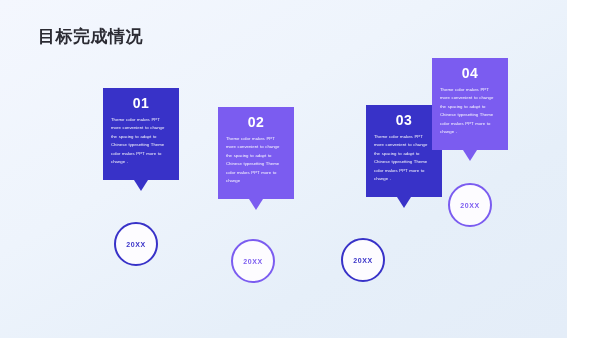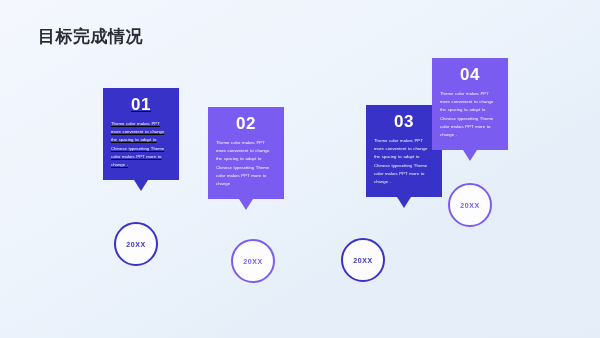--- a/index.html
+++ b/index.html
@@ -7,24 +7,25 @@
     padding: 0;
   }
   body {
     width: 600px;
     height: 338px;
     overflow: hidden;
     font-family: "Liberation Sans", "DejaVu Sans", sans-serif;
   }
   #slide {
     position: relative;
-    width: 600px;
+    width: 535px;
     height: 338px;
     background: linear-gradient(150deg, #f4f7fe 0%, #eef4fc 38%, #e6eff9 70%, #e4edf8 100%);
     overflow: hidden;
+    padding-left: 32px;
   }
 
   
   #page-title {
     position: absolute;
     left: 38px;
     top: 25px;
     font-size: 17px;
     font-weight: bold;
     letter-spacing: 0.5px;
@@ -34,21 +35,21 @@
 
   
   .card {
     position: absolute;
     box-sizing: border-box;
     padding: 7px 8px 6px 8px;
   }
   .card-number {
     text-align: center;
     color: #ffffff;
-    font-size: 17px;
+    font-size: 14px;
     font-weight: bold;
     line-height: 1.15;
     margin-bottom: 5px;
     letter-spacing: 0.5px;
   }
   .card-body {
     color: #ffffff;
     font-size: 4.3px;
     line-height: 1.95;
     text-align: left;
@@ -86,30 +87,30 @@
     letter-spacing: 0.6px;
   }
 </style>
 </head>
 <body>
 
 <div id="slide">
 
   <div id="page-title" style="color: rgb(43, 43, 51);">目标完成情况</div>
 
-  <div class="card" style="left: 103px; top: 88px; width: 76px; height: 92px; background: rgb(56, 50, 200); text-decoration: underline;">
+  <div class="card" style="left: 103px; top: 88px; width: 76px; height: 92px; background: rgb(56, 50, 200);">
     <div class="card-number">01</div>
     <div class="card-body">Theme  color makes PPT more convenient to change the spacing to adapt to Chinese typesetting Theme  color makes PPT more to change .</div>
     <div class="tail" style="border-top: 11px solid rgb(56, 50, 200);"></div>
   </div>
   <div class="year-circle" style="left: 114px; top: 222px; border-color: rgb(56, 50, 200); background: rgb(253, 252, 255);">
     <span class="year-label" style="color: rgb(56, 50, 200);">20XX</span>
   </div>
 
-  <div class="card" style="left: 208px; top: 107px; width: 76px; height: 92px; background: rgb(123, 92, 240);">
+  <div class="card" style="left: 218px; top: 107px; width: 76px; height: 92px; background: rgb(123, 92, 240);">
     <div class="card-number">02</div>
     <div class="card-body">Theme  color makes PPT more convenient to change the spacing to adapt to Chinese typesetting Theme  color makes PPT more to change</div>
     <div class="tail" style="border-top: 11px solid rgb(123, 92, 240);"></div>
   </div>
   <div class="year-circle" style="left: 231px; top: 239px; border-color: rgb(123, 92, 240); background: rgb(253, 252, 255);">
     <span class="year-label" style="color: rgb(123, 92, 240);">20XX</span>
   </div>
 
   <div class="card" style="left: 327px; top: 105px; width: 76px; height: 92px; background: rgb(56, 50, 200); margin-left: 39px;">
     <div class="card-number">03</div>

